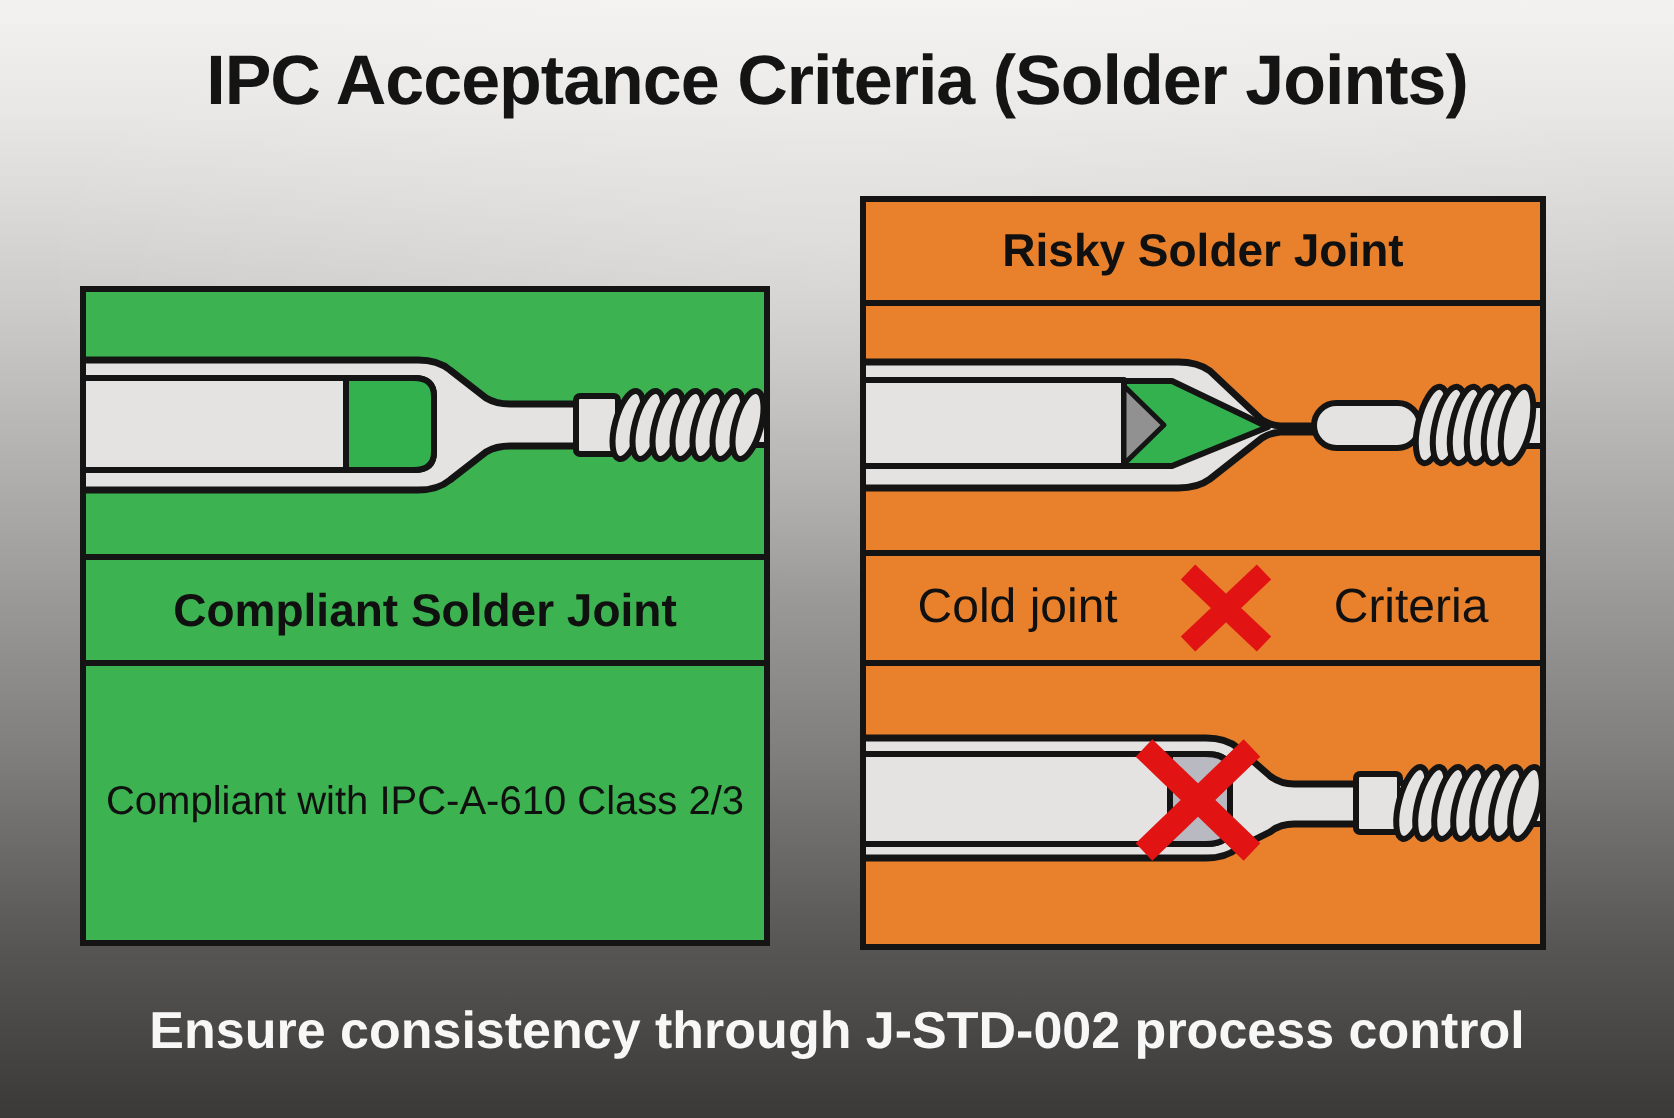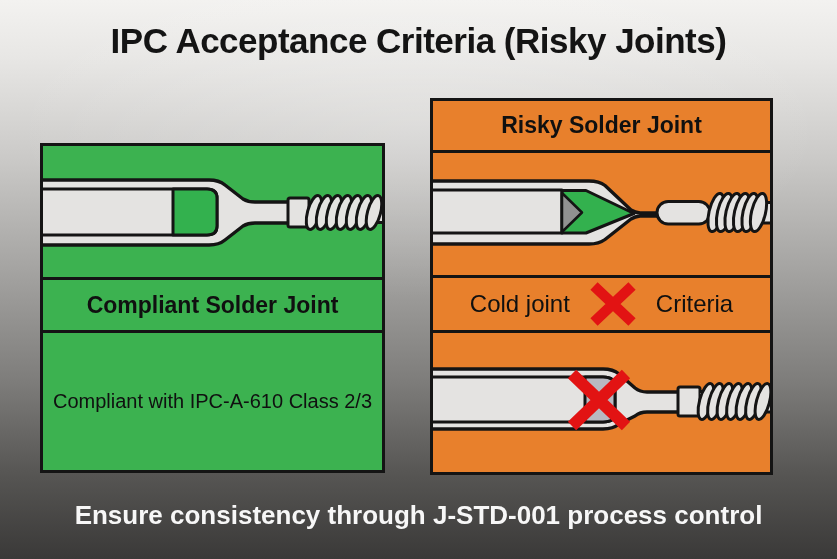--- a/index.html
+++ b/index.html
@@ -31,21 +31,21 @@
   .panel.green{left:40px;top:143px;width:345px;height:330px;background:var(--panel-green);}
   .panel.orange{left:430px;top:98px;width:343px;height:377px;background:var(--panel-orange);}
   .sec{box-sizing:border-box;}
   .sec.divided{border-bottom:3px solid var(--outline-black);}
   .sec-center{display:flex;align-items:center;justify-content:center;}
   .g-illus{height:134px;}
   .g-caption{height:53px;font-size:23px;font-weight:700;color:#101010;}
   .g-note{flex:1;font-size:20px;font-weight:400;color:#101010;white-space:nowrap;overflow:visible;}
   .o-title{height:52px;font-size:23px;font-weight:700;color:#101010;}
   .o-illus1{height:125px;}
-  .o-defects{height:55px;gap:18px;font-size:24px;font-weight:400;color:#101010;}
+  .o-defects{height:55px;gap:29px;font-size:24px;font-weight:400;color:#101010;}
   .o-illus2{flex:1;}
   .o-defects span{white-space:nowrap;}
   svg{display:block;}
   .tube{fill:var(--tube-gray);stroke:var(--outline-black);stroke-width:3;stroke-linejoin:round;}
   .tube-thick{fill:var(--tube-gray);stroke:var(--outline-black);stroke-width:3.4;stroke-linejoin:round;}
   .solder{fill:var(--solder-green);stroke:var(--outline-black);stroke-width:3;stroke-linejoin:round;}
   .chev{fill:var(--chevron-gray);stroke:var(--outline-black);stroke-width:2.5;stroke-linejoin:round;}
   .voidfill{fill:var(--void-gray);stroke:var(--outline-black);stroke-width:3;stroke-linejoin:round;}
   .stub-fill{fill:var(--tube-gray);stroke:none;}
   .stub-line{stroke:var(--outline-black);stroke-width:3;fill:none;}
@@ -55,21 +55,21 @@
     position:absolute;top:500px;left:0;width:100%;
     text-align:center;font-size:26px;font-weight:700;color:var(--footer-text);
     white-space:nowrap;
   }
 </style>
 </head>
 <body>
 
 <div class="stage">
 
-  <div class="title">IPC Acceptance Criteria (Risky Joints)</div>
+  <div class="title">IPC Acceptance Criteria (Solder Joints)</div>
 
   <div class="panel green">
     <div class="sec divided g-illus">
       <svg width="339" height="131" viewBox="0 0 339 131">
 
         <path class="tube-thick" d="M-6,34 H166 Q176,34 182,39 L200,53 Q205,56 212,56 H250 V77 H212 Q205,77 200,80 L182,94 Q176,99 166,99 H-6 Z"></path>
 
         <rect class="tube" x="245" y="52" width="21" height="29" rx="2"></rect>
 
         <path class="stub-fill" d="M266,56.5 H345 V76.5 H266 Z"></path>
@@ -154,14 +154,14 @@
 
         <path class="tube" d="M-6,44 H170 Q182,44 182,53 V80 Q182,89 170,89 H-6 Z"></path>
 
         <path class="voidfill" d="M152,44 H170 Q182,44 182,53 V80 Q182,89 170,89 H152 Z"></path>
 
         <path class="xmark" d="M139,41 L193,93 M193,41 L139,93"></path>
       </svg>
     </div>
   </div>
 
-  <div class="footer">Ensure consistency through J-STD-001 process control</div>
+  <div class="footer">Ensure consistency through J-STD-002 process control</div>
 </div>
 
 </body></html>

